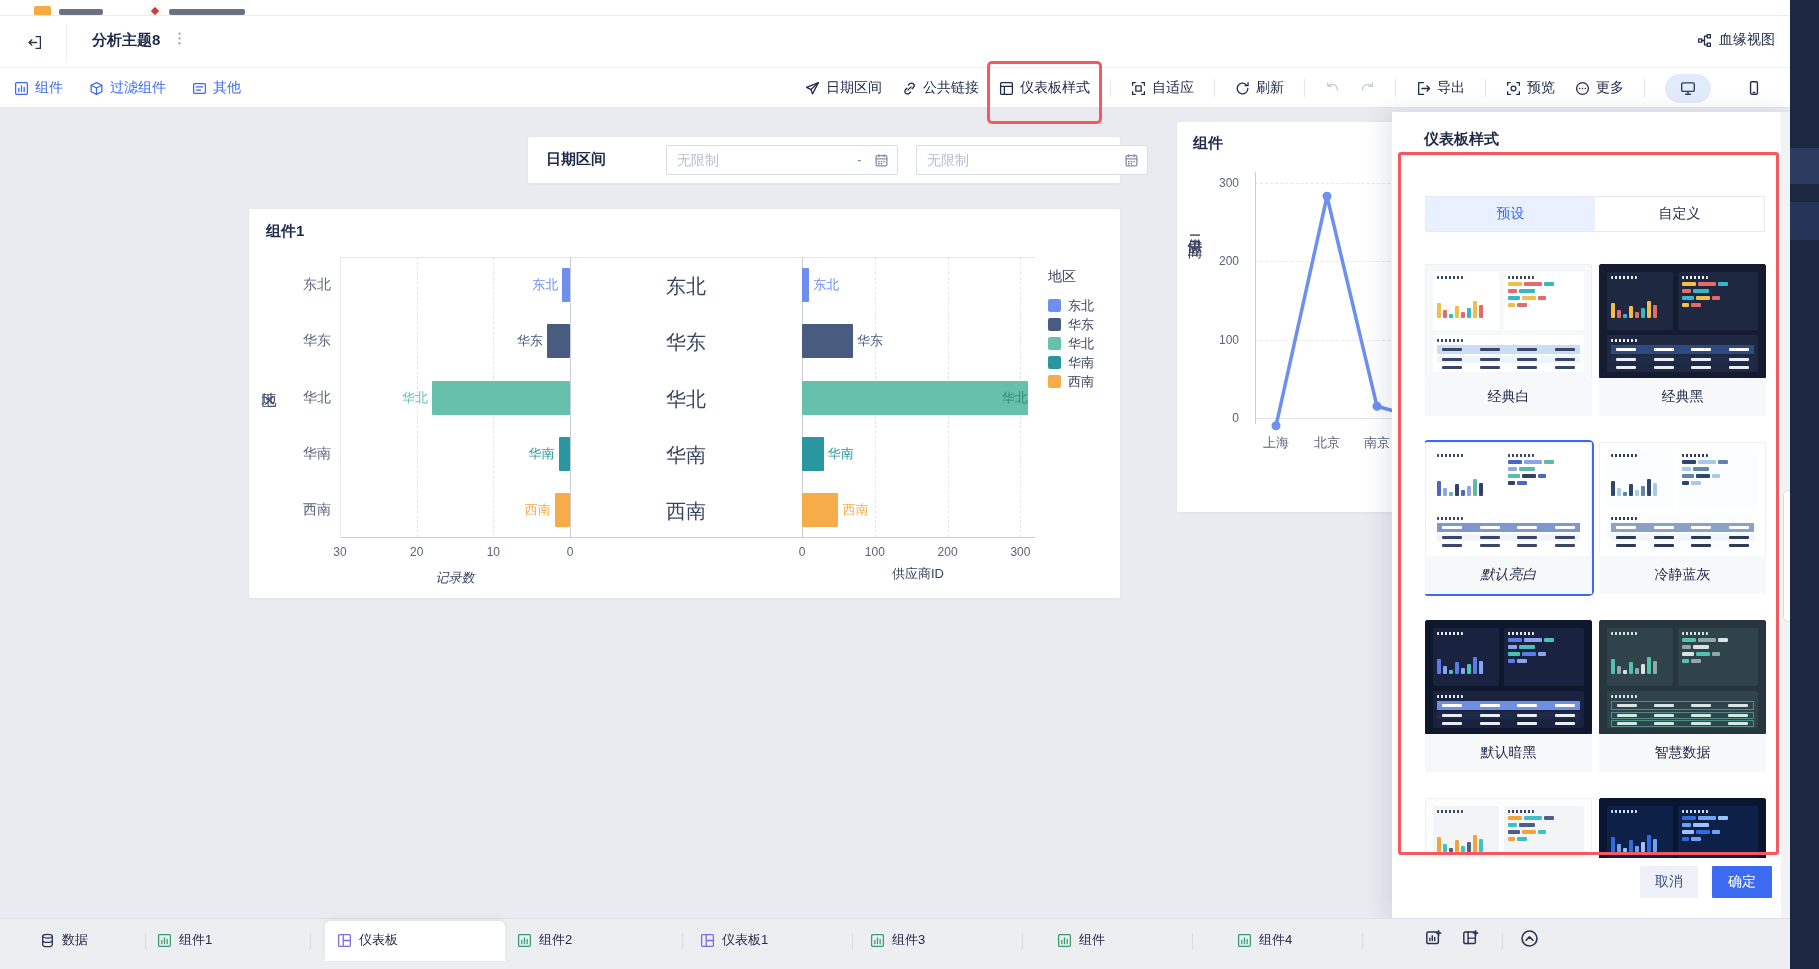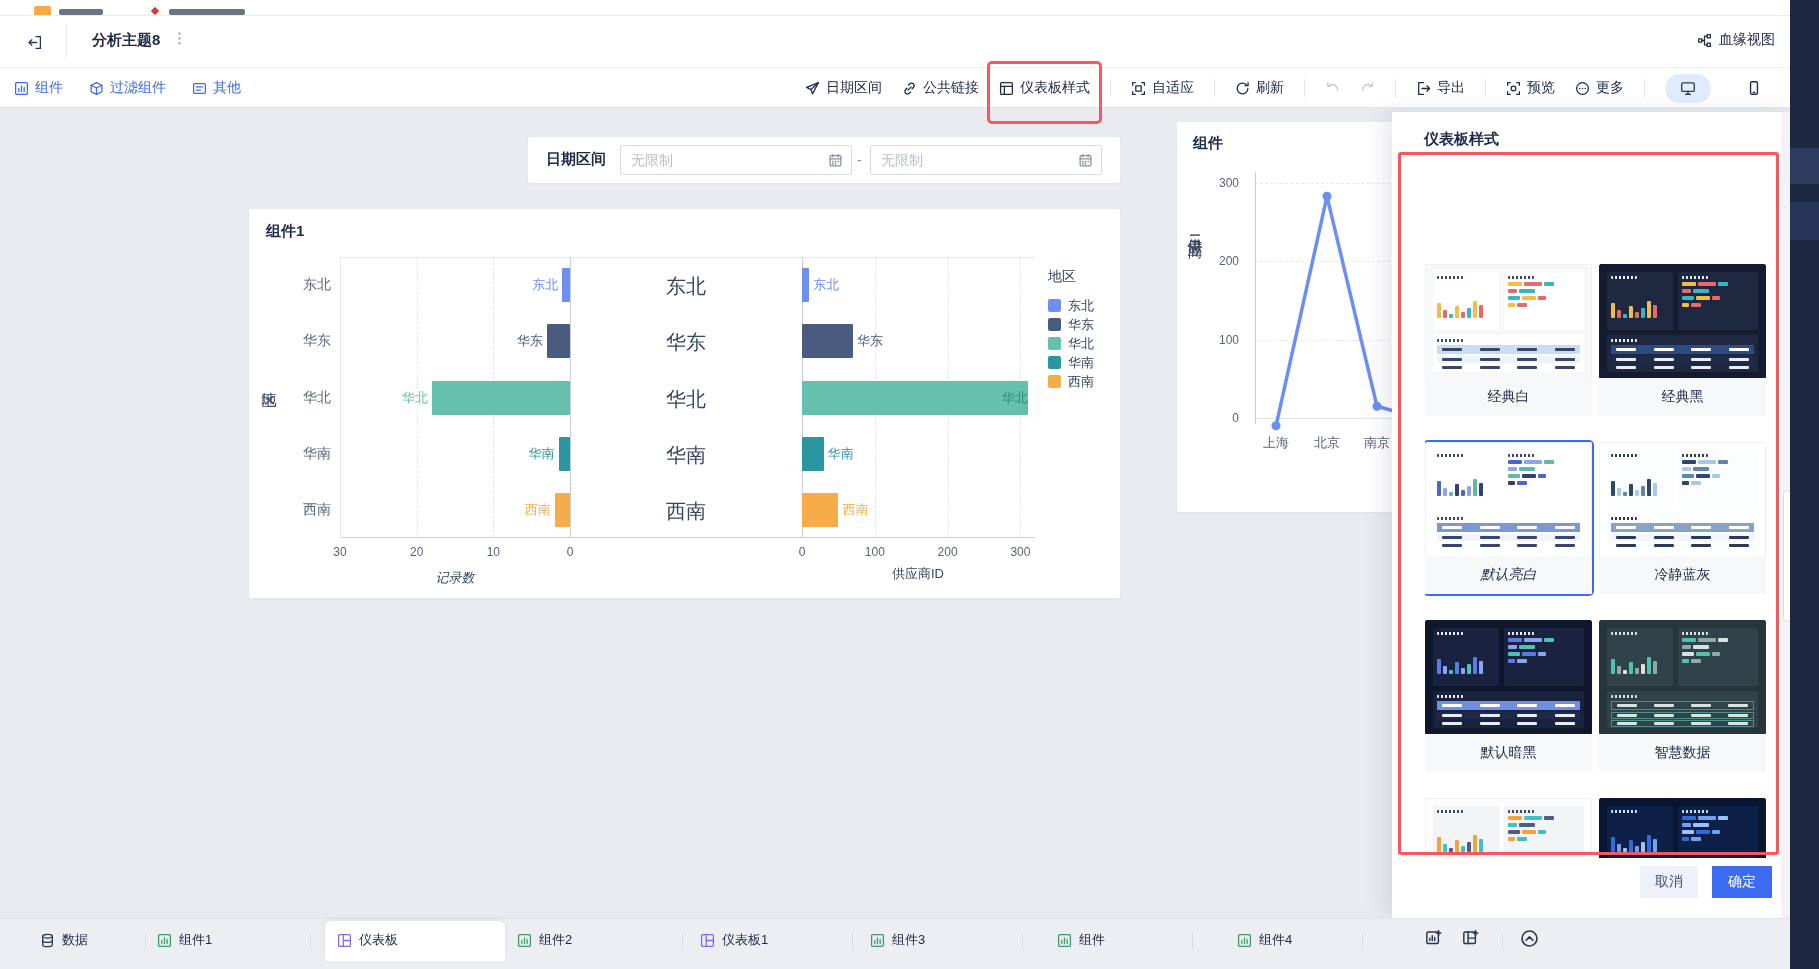--- a/index.html
+++ b/index.html
@@ -36,21 +36,21 @@
   .dev-pill { display:flex; align-items:center; justify-content:center; width:46px; height:29px; border-radius:15px; cursor:pointer; }
   .dev-pill.active { background:#e2ebfb; color:#2d3d66; }
   .redbox { border:3px solid #f5585f; border-radius:5px; pointer-events:none; z-index:60; }
 
   
   .card { position:absolute; background:#fff; border-radius:2px; box-shadow:0 1px 3px rgba(30,40,80,.05); }
   .card-title { position:absolute; left:17px; top:13px; font-size:15px; font-weight:bold; color:#1d2847; }
 
   
   .dr-label { position:absolute; left:18px; top:13px; font-size:15px; font-weight:bold; color:#1d2847; }
-  .dr-input { position:absolute; top:8px; height:30px; width:232px; border:1px solid #d9dce3; border-radius:2px; background:#fff; display:flex; align-items:center; padding:0 8px; color:#8a90a6; }
+  .dr-input { position:absolute; top:8px; height:30px; width:232px; border:1px solid #d9dce3; border-radius:2px; background:#fff; display:flex; align-items:center; padding:0 8px; color:#8a90a6;margin-left:46px; }
   .dr-input input { border:0; outline:0; flex:1; font-size:14px; color:#333; font-family:inherit; background:transparent; min-width:0; }
   .dr-input input::placeholder { color:#b9bdc9; }
   .dr-dash { position:absolute; top:15px; color:#8a90a6; }
 
   
   .frame { position:absolute; border-top:1px solid #e6e8ee; border-bottom:1px solid #c9cdd8; }
   .vline { position:absolute; width:0; }
   .vline.solid { border-left:1px solid #c9cdd8; }
   .vline.lite  { border-left:1px solid #e6e8ee; }
   .vline.dash  { border-left:1px dashed #e2e5ec; }
@@ -446,20 +446,24 @@
           <circle cx="72" cy="24.3" r="4.5" fill="#6c8ff0"></circle>
           <circle cx="122" cy="234.3" r="4.5" fill="#6c8ff0"></circle>
         </svg></div>
       <div class="ln-xlab" style="left: 99px; top: 312px;">上海</div>
       <div class="ln-xlab" style="left: 150px; top: 312px;">北京</div>
       <div class="ln-xlab" style="left: 200px; top: 312px;">南京</div>
     </div>
 
   <div class="panel">
     <div class="panel-title">仪表板样式</div>
+    <div class="ptabs" id="ptabs">
+        <div class="ptab active">预设</div>
+        <div class="ptab">自定义</div>
+      </div>
     <div class="tgrid" id="tgrid">
         <div class="tcard">
           <div class="thumb" style="background: rgb(247, 248, 250);">
             <div class="mrow">
               <div class="mpanel" style="width: 66px; height: 58px; background: rgb(255, 255, 255);">
                 <div class="mtick" style="background: repeating-linear-gradient(90deg, rgb(57, 70, 106) 0px, rgb(57, 70, 106) 2px, transparent 2px, transparent 4px);"></div>
                 <div class="mbars">
                   <i style="height: 15px; background: rgb(243, 189, 74);"></i>
                   <i style="height: 8px; background: rgb(230, 106, 106);"></i>
                   <i style="height: 4px; background: rgb(53, 184, 194);"></i>

